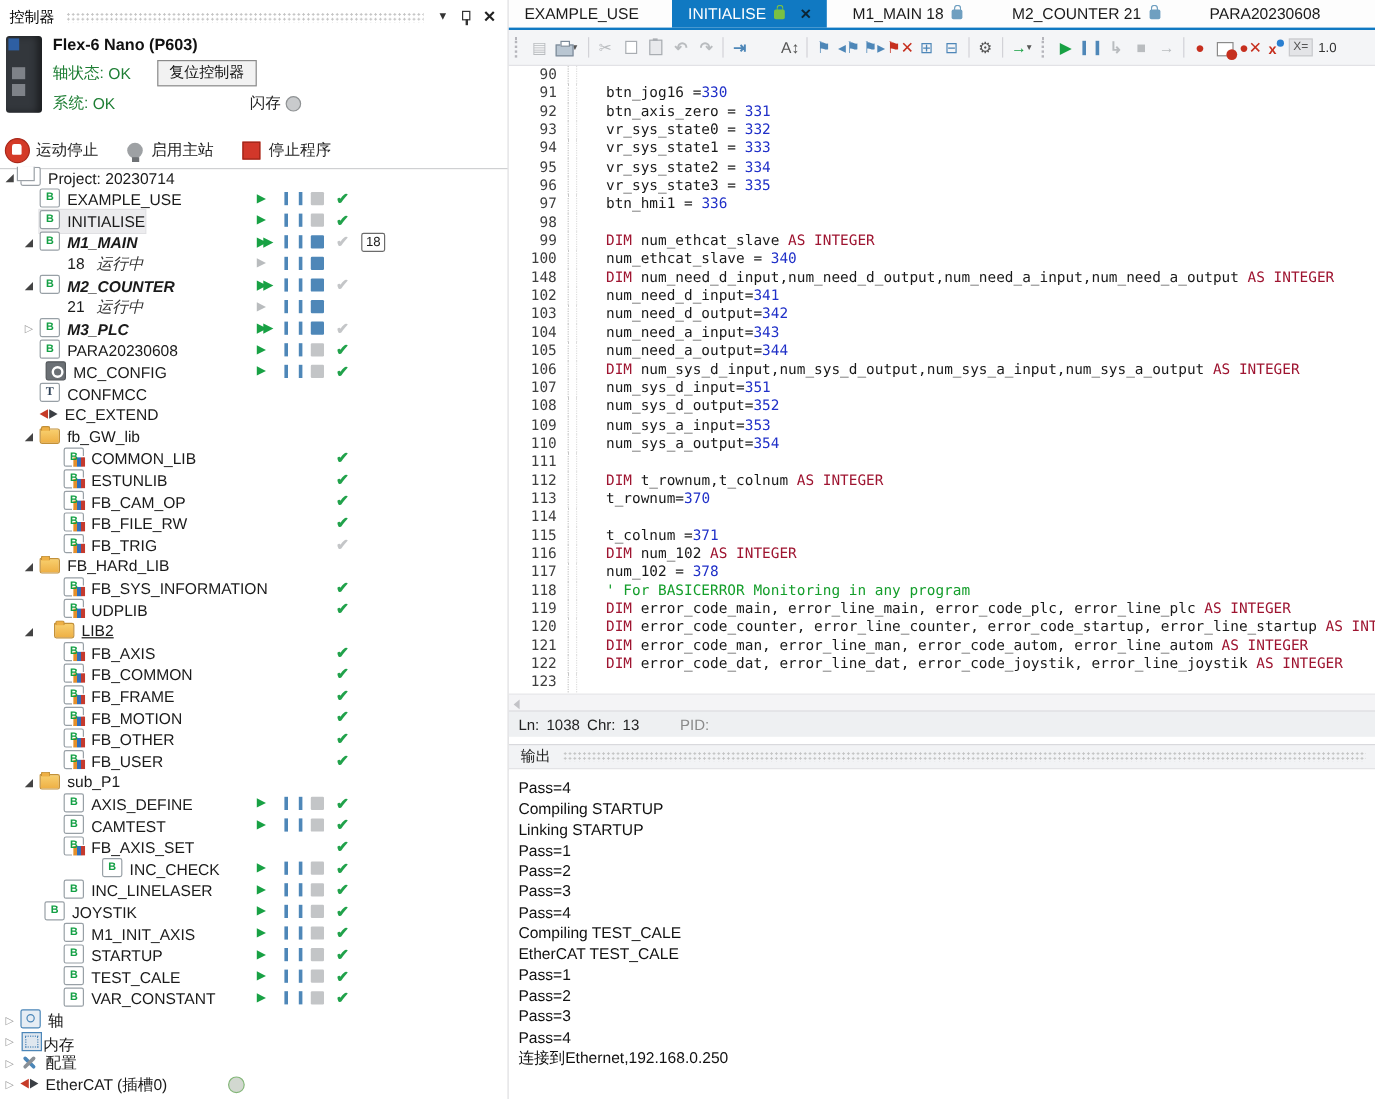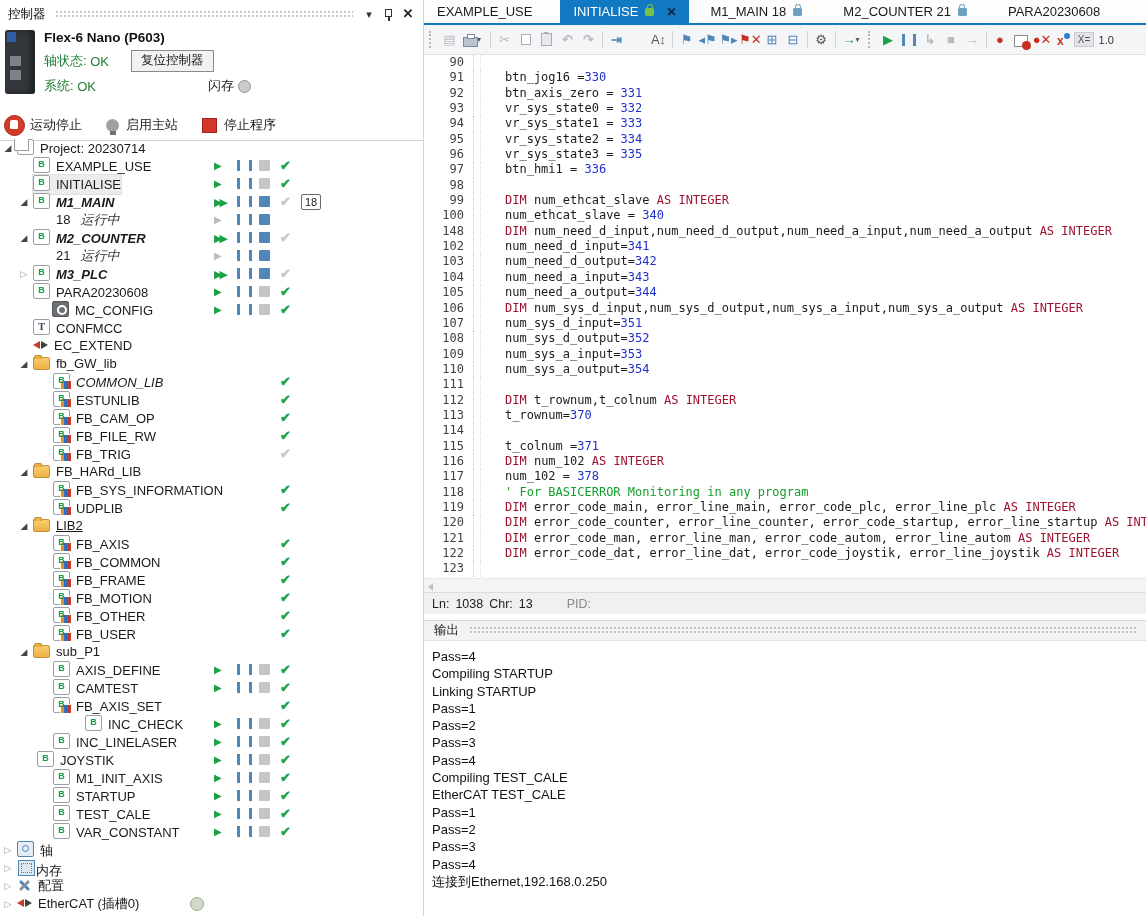--- a/index.html
+++ b/index.html
@@ -230,33 +230,33 @@
     <div id="tree">
         <div class="trow"><span class="texp" style="left: 2px;">◢</span><span style="margin-left: 17px; display: inline-block;"><span class="ti i-page i-proj"></span><span class="tlabel">Project: 20230714</span></span></div>
         <div class="trow"><span style="margin-left: 33px; display: inline-block;"><span class="ti i-page i-basic"></span><span class="tlabel">EXAMPLE_USE</span></span><span class="tc c-play">▶</span><span class="tc c-pause"></span><span class="tc c-stop gray"></span><span class="tc c-check green">✔</span></div>
         <div class="trow"><span class="hl" style="margin-left: 33px; display: inline-block;"><span class="ti i-page i-basic"></span><span class="tlabel">INITIALISE</span></span><span class="tc c-play">▶</span><span class="tc c-pause"></span><span class="tc c-stop gray"></span><span class="tc c-check green">✔</span></div>
         <div class="trow em"><span class="texp" style="left: 18px;">◢</span><span style="margin-left: 33px; display: inline-block;"><span class="ti i-page i-basic"></span><span class="tlabel">M1_MAIN</span></span><span class="tc c-play double">▶▶</span><span class="tc c-pause"></span><span class="tc c-stop blue"></span><span class="tc c-check gray">✔</span><span class="tc c-badge">18</span></div>
         <div class="trow"><span style="margin-left: 56px; display: inline-block;"><span class="tlabel">18</span><span class="proc-state">运行中</span></span><span class="tc c-play grayplay">▶</span><span class="tc c-pause"></span><span class="tc c-stop blue"></span></div>
         <div class="trow em"><span class="texp" style="left: 18px;">◢</span><span style="margin-left: 33px; display: inline-block;"><span class="ti i-page i-basic"></span><span class="tlabel">M2_COUNTER</span></span><span class="tc c-play double">▶▶</span><span class="tc c-pause"></span><span class="tc c-stop blue"></span><span class="tc c-check gray">✔</span></div>
         <div class="trow"><span style="margin-left: 56px; display: inline-block;"><span class="tlabel">21</span><span class="proc-state">运行中</span></span><span class="tc c-play grayplay">▶</span><span class="tc c-pause"></span><span class="tc c-stop blue"></span></div>
         <div class="trow em"><span class="texp closed" style="left: 18px;">▷</span><span style="margin-left: 33px; display: inline-block;"><span class="ti i-page i-basic"></span><span class="tlabel">M3_PLC</span></span><span class="tc c-play double">▶▶</span><span class="tc c-pause"></span><span class="tc c-stop blue"></span><span class="tc c-check gray">✔</span></div>
         <div class="trow"><span style="margin-left: 33px; display: inline-block;"><span class="ti i-page i-basic"></span><span class="tlabel">PARA20230608</span></span><span class="tc c-play">▶</span><span class="tc c-pause"></span><span class="tc c-stop gray"></span><span class="tc c-check green">✔</span></div>
-        <div class="trow"><span style="margin-left: 52px; display: inline-block;"><span class="ti i-gear"></span><span class="tlabel">MC_CONFIG</span></span><span class="tc c-play">▶</span><span class="tc c-pause"></span><span class="tc c-stop gray"></span><span class="tc c-check green">✔</span></div>
+        <div class="trow"><span style="margin-left: 38px; display: inline-block;"><span class="ti i-gear"></span><span class="tlabel">MC_CONFIG</span></span><span class="tc c-play">▶</span><span class="tc c-pause"></span><span class="tc c-stop gray"></span><span class="tc c-check green">✔</span></div>
         <div class="trow"><span style="margin-left: 33px; display: inline-block;"><span class="ti i-page i-text"></span><span class="tlabel">CONFMCC</span></span></div>
         <div class="trow"><span style="margin-left: 33px; display: inline-block;"><span class="ti i-arr"></span><span class="tlabel">EC_EXTEND</span></span></div>
         <div class="trow"><span class="texp" style="left: 18px;">◢</span><span style="margin-left: 33px; display: inline-block;"><span class="ti i-folder"></span><span class="tlabel">fb_GW_lib</span></span></div>
-        <div class="trow"><span style="margin-left: 53px; display: inline-block; font-style: italic;"><span class="ti i-page i-basic i-lib"></span><span class="tlabel">COMMON_LIB</span></span><span class="tc c-check green">✔</span></div>
+        <div class="trow"><span style="margin-left: 53px; display: inline-block;"><span class="ti i-page i-basic i-lib"></span><span class="tlabel">COMMON_LIB</span></span><span class="tc c-check green">✔</span></div>
         <div class="trow"><span style="margin-left: 53px; display: inline-block;"><span class="ti i-page i-basic i-lib"></span><span class="tlabel">ESTUNLIB</span></span><span class="tc c-check green">✔</span></div>
         <div class="trow"><span style="margin-left: 53px; display: inline-block;"><span class="ti i-page i-basic i-lib"></span><span class="tlabel">FB_CAM_OP</span></span><span class="tc c-check green">✔</span></div>
         <div class="trow"><span style="margin-left: 53px; display: inline-block;"><span class="ti i-page i-basic i-lib"></span><span class="tlabel">FB_FILE_RW</span></span><span class="tc c-check green">✔</span></div>
         <div class="trow"><span style="margin-left: 53px; display: inline-block;"><span class="ti i-page i-basic i-lib"></span><span class="tlabel">FB_TRIG</span></span><span class="tc c-check gray">✔</span></div>
         <div class="trow"><span class="texp" style="left: 18px;">◢</span><span style="margin-left: 33px; display: inline-block;"><span class="ti i-folder"></span><span class="tlabel">FB_HARd_LIB</span></span></div>
         <div class="trow"><span style="margin-left: 53px; display: inline-block;"><span class="ti i-page i-basic i-lib"></span><span class="tlabel">FB_SYS_INFORMATION</span></span><span class="tc c-check green">✔</span></div>
         <div class="trow"><span style="margin-left: 53px; display: inline-block;"><span class="ti i-page i-basic i-lib"></span><span class="tlabel">UDPLIB</span></span><span class="tc c-check green">✔</span></div>
-        <div class="trow"><span class="texp" style="left: 18px;">◢</span><span style="margin-left: 33px; display: inline-block; text-decoration: underline;"><span class="ti i-folder"></span><span class="tlabel">LIB2</span></span></div>
+        <div class="trow"><span class="texp" style="left: 18px;">◢</span><span style="margin-left: 45px; display: inline-block; text-decoration: underline;"><span class="ti i-folder"></span><span class="tlabel">LIB2</span></span></div>
         <div class="trow"><span style="margin-left: 53px; display: inline-block;"><span class="ti i-page i-basic i-lib"></span><span class="tlabel">FB_AXIS</span></span><span class="tc c-check green">✔</span></div>
         <div class="trow"><span style="margin-left: 53px; display: inline-block;"><span class="ti i-page i-basic i-lib"></span><span class="tlabel">FB_COMMON</span></span><span class="tc c-check green">✔</span></div>
         <div class="trow"><span style="margin-left: 53px; display: inline-block;"><span class="ti i-page i-basic i-lib"></span><span class="tlabel">FB_FRAME</span></span><span class="tc c-check green">✔</span></div>
         <div class="trow"><span style="margin-left: 53px; display: inline-block;"><span class="ti i-page i-basic i-lib"></span><span class="tlabel">FB_MOTION</span></span><span class="tc c-check green">✔</span></div>
         <div class="trow"><span style="margin-left: 53px; display: inline-block;"><span class="ti i-page i-basic i-lib"></span><span class="tlabel">FB_OTHER</span></span><span class="tc c-check green">✔</span></div>
         <div class="trow"><span style="margin-left: 53px; display: inline-block;"><span class="ti i-page i-basic i-lib"></span><span class="tlabel">FB_USER</span></span><span class="tc c-check green">✔</span></div>
         <div class="trow"><span class="texp" style="left: 18px;">◢</span><span style="margin-left: 33px; display: inline-block;"><span class="ti i-folder"></span><span class="tlabel">sub_P1</span></span></div>
         <div class="trow"><span style="margin-left: 53px; display: inline-block;"><span class="ti i-page i-basic"></span><span class="tlabel">AXIS_DEFINE</span></span><span class="tc c-play">▶</span><span class="tc c-pause"></span><span class="tc c-stop gray"></span><span class="tc c-check green">✔</span></div>
         <div class="trow"><span style="margin-left: 53px; display: inline-block;"><span class="ti i-page i-basic"></span><span class="tlabel">CAMTEST</span></span><span class="tc c-play">▶</span><span class="tc c-pause"></span><span class="tc c-stop gray"></span><span class="tc c-check green">✔</span></div>
         <div class="trow"><span style="margin-left: 53px; display: inline-block;"><span class="ti i-page i-basic i-lib"></span><span class="tlabel">FB_AXIS_SET</span></span><span class="tc c-check green">✔</span></div>

